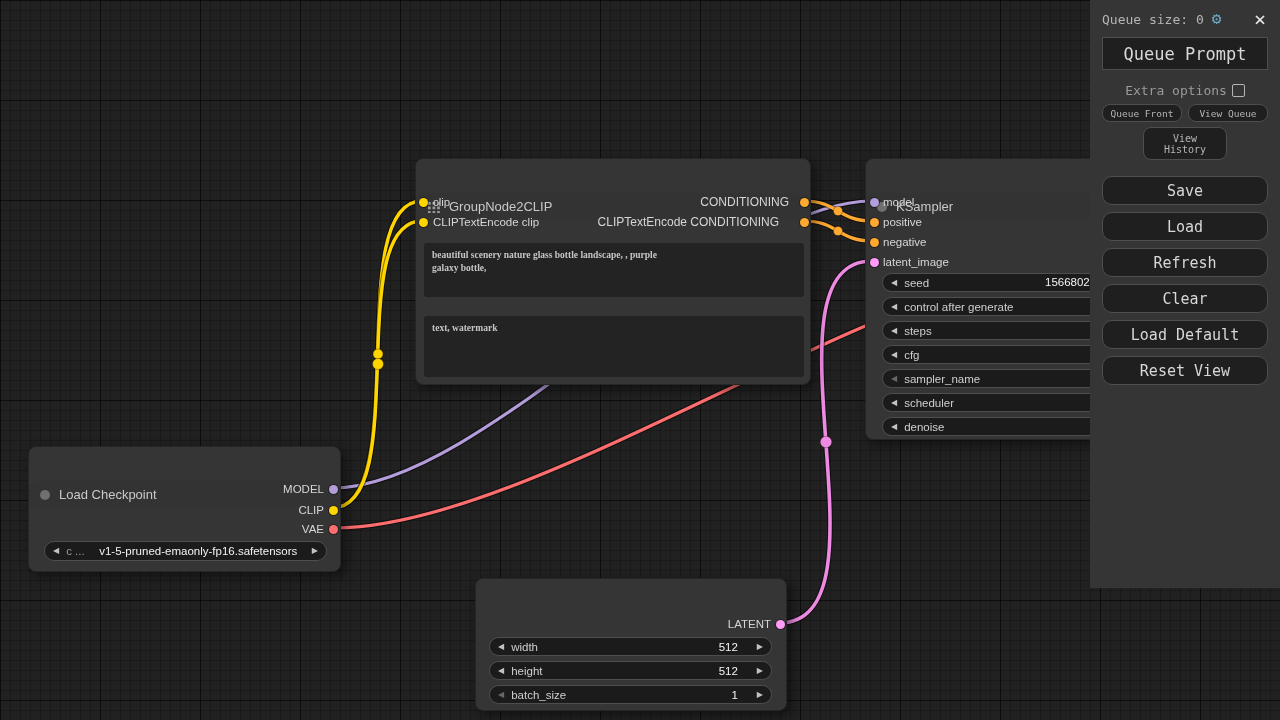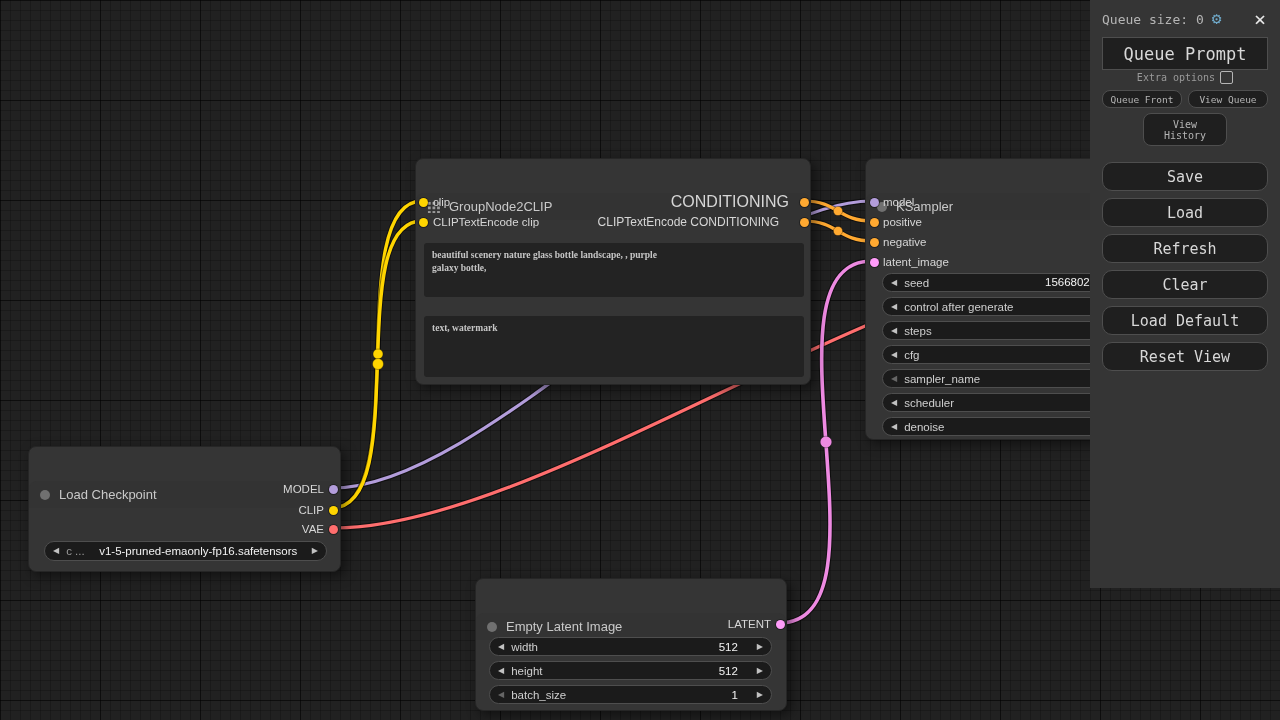--- a/index.html
+++ b/index.html
@@ -45,21 +45,21 @@
   
   .sidebar{position:absolute;left:1090px;top:0;width:190px;height:588px;background:#353535;z-index:5;
     font-family:"DejaVu Sans Mono",monospace;color:#b5b5b5;}
   .mhead{display:flex;align-items:center;padding:9px 14px 2px 12px;font-size:13px;gap:6px;}
   .mhead .qs{letter-spacing:0;}
   .gear{color:#6FA9C9;font-size:16px;line-height:1;margin-left:2px;cursor:pointer;}
   .closex{margin-left:auto;color:#e8e8e8;font-size:20px;line-height:1;cursor:pointer;}
   .btn{display:flex;align-items:center;justify-content:center;background:#1f1f1f;border:1px solid #4e4e4e;
     color:#d8d8d8;cursor:pointer;box-sizing:border-box;}
   .qprompt{margin:6px 12px 0;height:33px;border-radius:0;font-size:17px;}
-  .extrarow{display:flex;align-items:center;justify-content:center;gap:5px;margin-top:1px;font-size:10px;color:#9a9a9a;}
+  .extrarow{display:flex;align-items:center;justify-content:center;gap:5px;margin-top:13px;font-size:13px;color:#9a9a9a;}
   .chk{width:11px;height:11px;border:1.5px solid #b5b5b5;border-radius:2px;background:transparent;cursor:pointer;}
   .smallrow{display:flex;gap:6px;margin:6px 12px 0;}
   .sbtn{flex:1;height:18px;border-radius:8px;font-size:9.5px;color:#b5b5b5;}
   .vhist{margin:5px auto 0;width:84px;height:33px;border-radius:8px;font-size:10px;line-height:11px;
     color:#b5b5b5;text-align:center;white-space:pre-line;}
   .mbtn{margin:7px 12px 0;height:29px;border-radius:10px;font-size:15px;}
   .mbtn.first{margin-top:16px;}
 </style>
 </head>
 <body>
@@ -101,21 +101,21 @@
       <span>GroupNode2CLIP</span>
     </div>
     <div class="slot" style="top:36px;">
       <span class="sdot" style="left: 2.5px; background: rgb(255, 213, 0);"></span>
       <span class="stxt">clip</span>
     </div>
     <div class="slot" style="top:56px;">
       <span class="sdot" style="left: 2.5px; background: rgb(255, 213, 0);"></span>
       <span class="stxt">CLIPTextEncode clip</span>
     </div>
-    <div class="slot out" style="top:36px;padding-right:21px;font-size:16px;">
+    <div class="slot out" style="top:36px;padding-right:21px;font-size:12px;">
       <span>CONDITIONING</span>
       <span class="sdot" style="left: 384px; background: rgb(255, 169, 49);"></span>
     </div>
     <div class="slot out" style="top:56px;padding-right:31px;font-size:12px;">
       <span>CLIPTextEncode CONDITIONING</span>
       <span class="sdot" style="left: 384px; background: rgb(255, 169, 49);"></span>
     </div>
     <div class="ta" style="top:84px;height:54px;">beautiful scenery nature glass bottle landscape, , purple
 galaxy bottle,</div>
     <div class="ta" style="top:157px;height:61px;">text, watermark</div>
@@ -194,24 +194,20 @@
     </div>
     <div class="wg" style="left:15px;top:94px;width:283px;height:20px;">
       <span class="arr">◀</span>
       <span class="cname">c ...</span>
       <span class="cval">v1-5-pruned-emaonly-fp16.safetensors</span>
       <span class="arr">▶</span>
     </div>
   </div>
 
   <div class="node" style="left:475px;top:578px;width:312px;height:133px;">
-    <div class="ntitle">
-      <span class="cdot"></span>
-      <span>Empty Latent Image</span>
-    </div>
     <div class="slot out" style="top:38px;padding-right:15px;">
       <span>LATENT</span>
       <span class="sdot" style="left: 300px; background: rgb(255, 156, 249);"></span>
     </div>
     <div class="wg" style="left:13px;top:58px;width:283px;">
       <span class="arr">◀</span>
       <span>width</span>
       <span class="val gap">512</span>
       <span class="arr">▶</span>
     </div>

